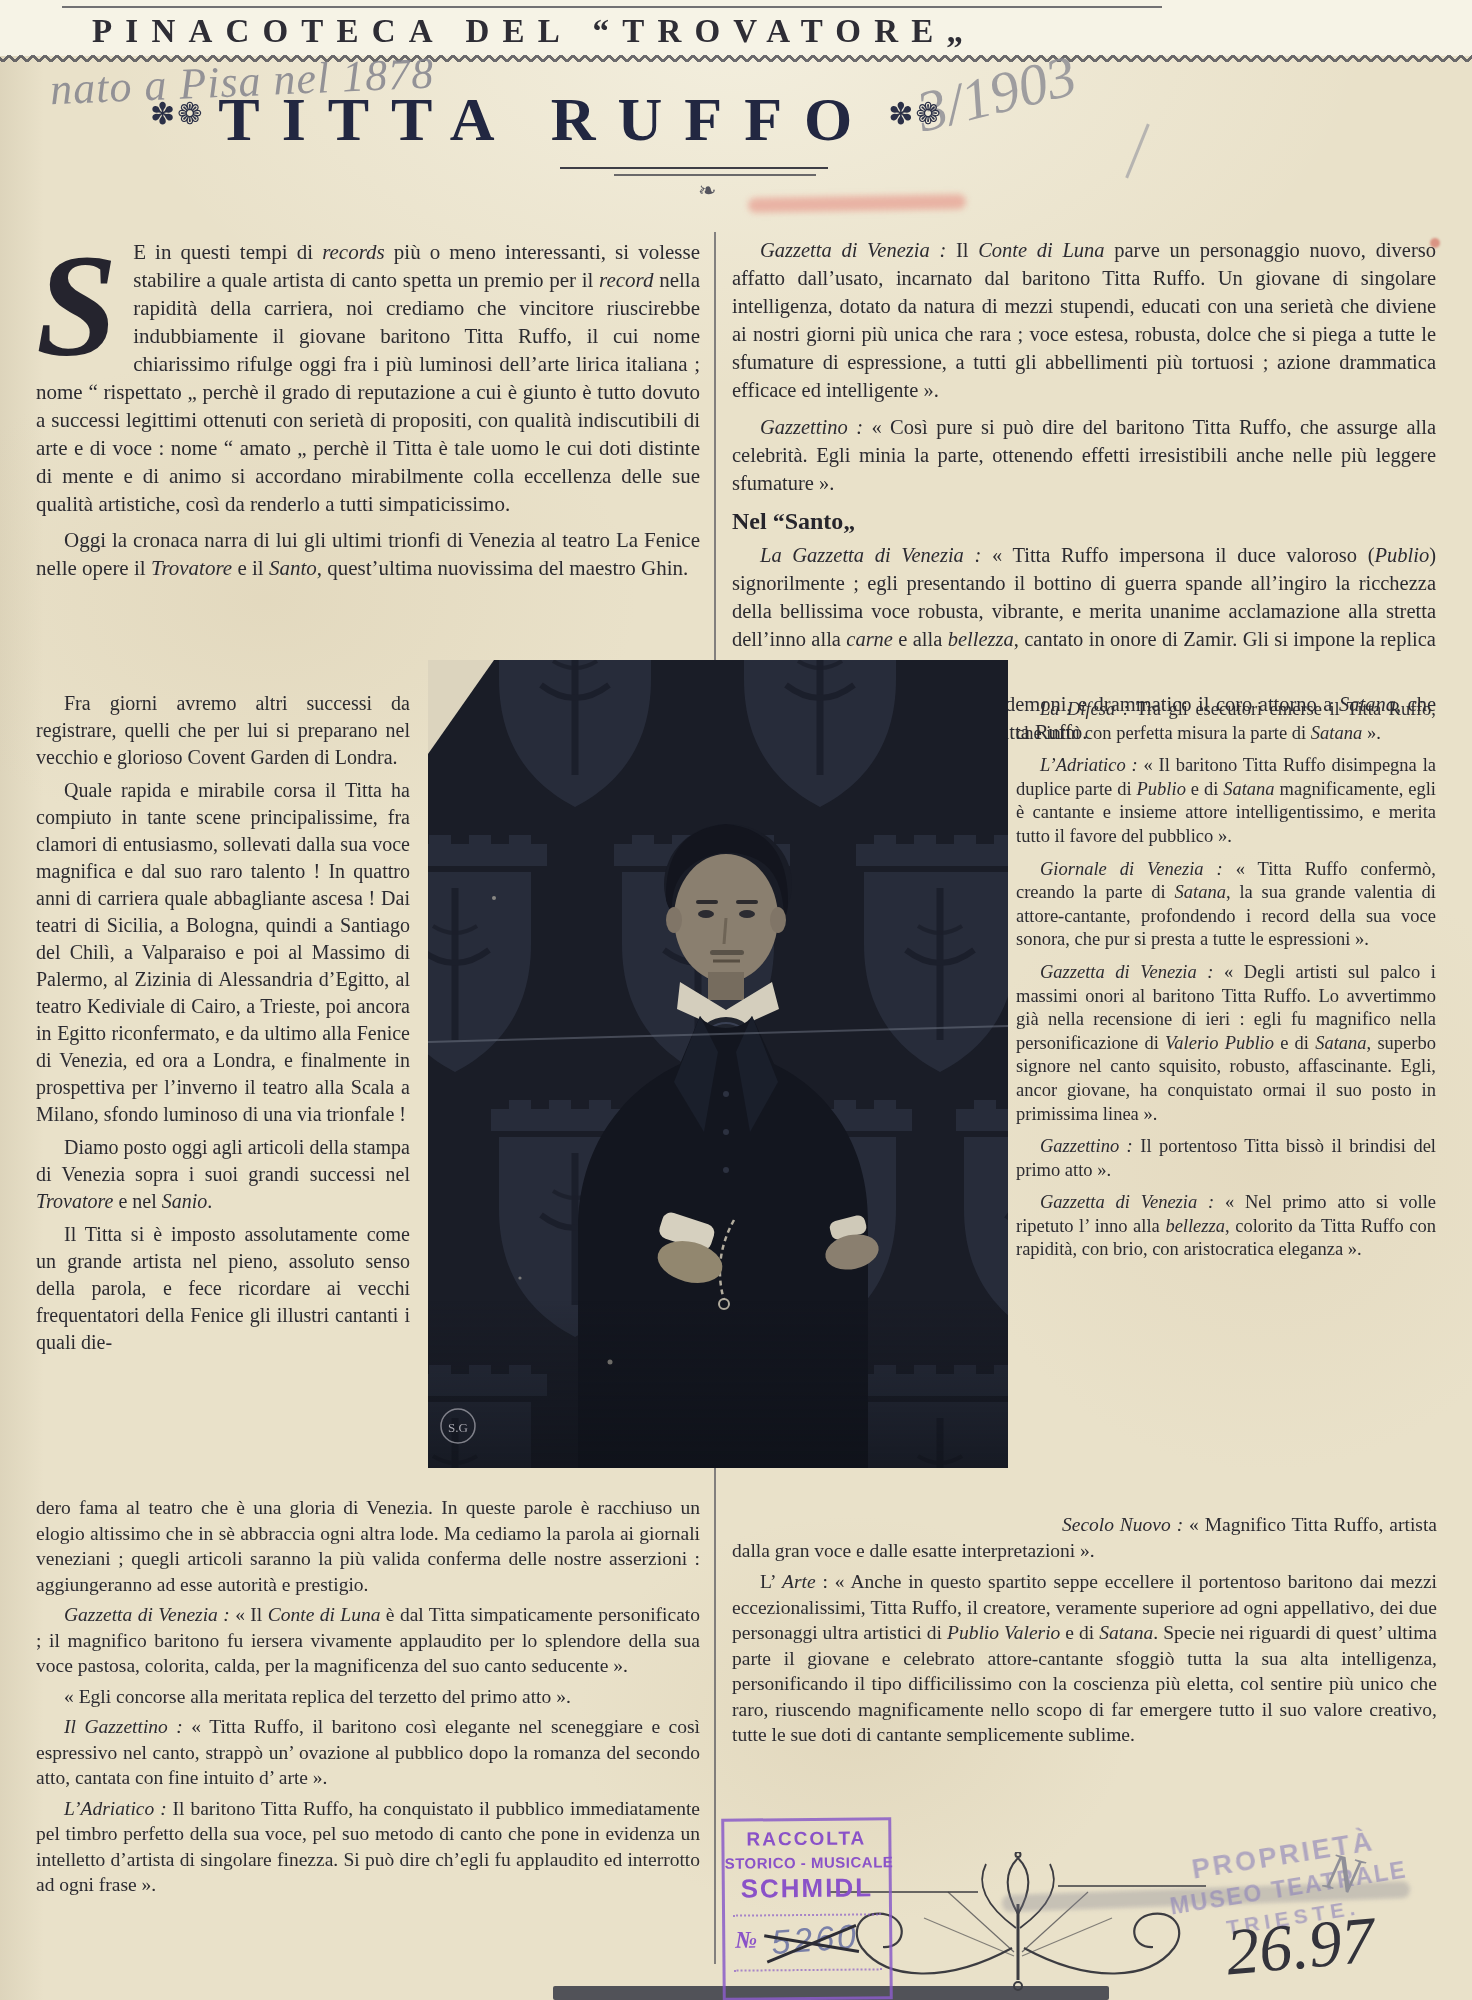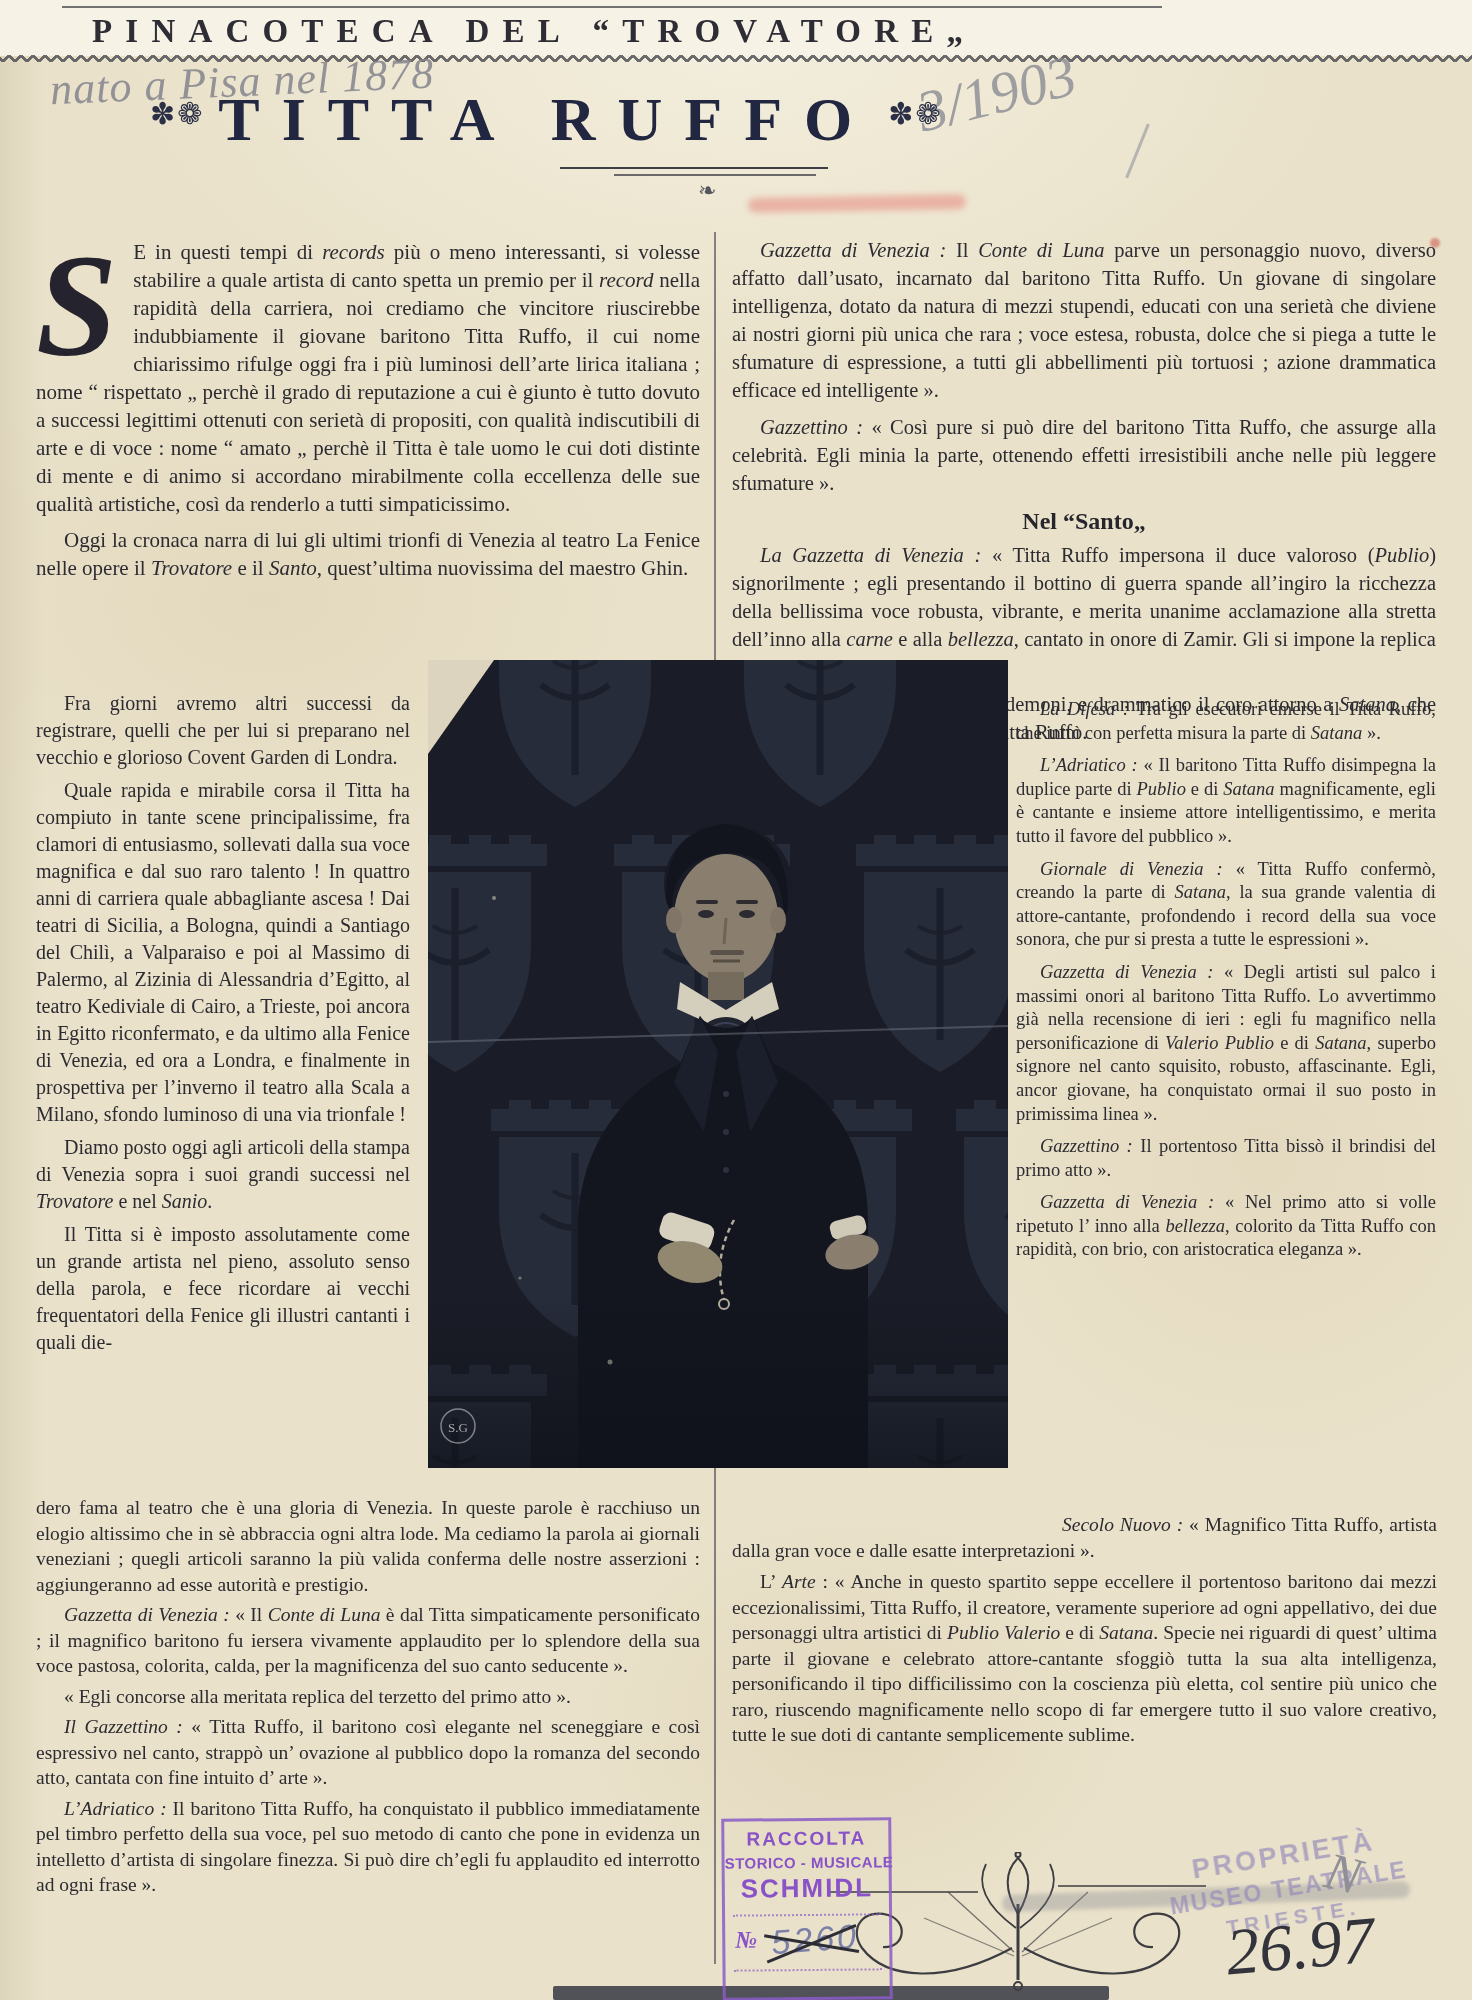--- a/index.html
+++ b/index.html
@@ -57,21 +57,21 @@
     position:absolute;left:748px;top:196px;width:218px;height:15px;border-radius:8px;
     background:rgba(230,128,118,.5);filter:blur(3px);transform:rotate(-1deg);
   }
   .red-dot{position:absolute;left:1430px;top:238px;width:10px;height:10px;border-radius:50%;background:rgba(205,85,75,.55);filter:blur(1px);}
   
   .col-divider{position:absolute;left:714px;top:232px;width:2px;height:1732px;background:#55555d;opacity:.7;}
   .block{position:absolute;text-align:justify;}
   .block p{margin:0 0 6px;text-indent:28px;}
   .block p.noindent{text-indent:0;}
   .it{font-style:italic;}
-  h2{font-size:24px;font-weight:bold;text-align:center;margin:10px 0 6px;text-indent:0;color:#26252c;}
+  h2{font-size:24px;font-weight:bold;text-align:left;margin:10px 0 6px;text-indent:0;color:#26252c;}
   #lt{left:36px;top:238px;width:664px;font-size:21px;line-height:28px;}
   #lt p{margin-bottom:8px;}
   .dropcap{
     float:left;font-size:146px;line-height:112px;padding:12px 16px 0 0;
     font-weight:bold;color:#25242e;font-style:italic;
   }
   #lt .first{text-indent:0;}
   #ln{left:36px;top:690px;width:374px;font-size:20px;line-height:27px;}
   #lb{left:36px;top:1495px;width:664px;font-size:19.5px;line-height:25.5px;}
   #lb p{margin-bottom:5px;}

